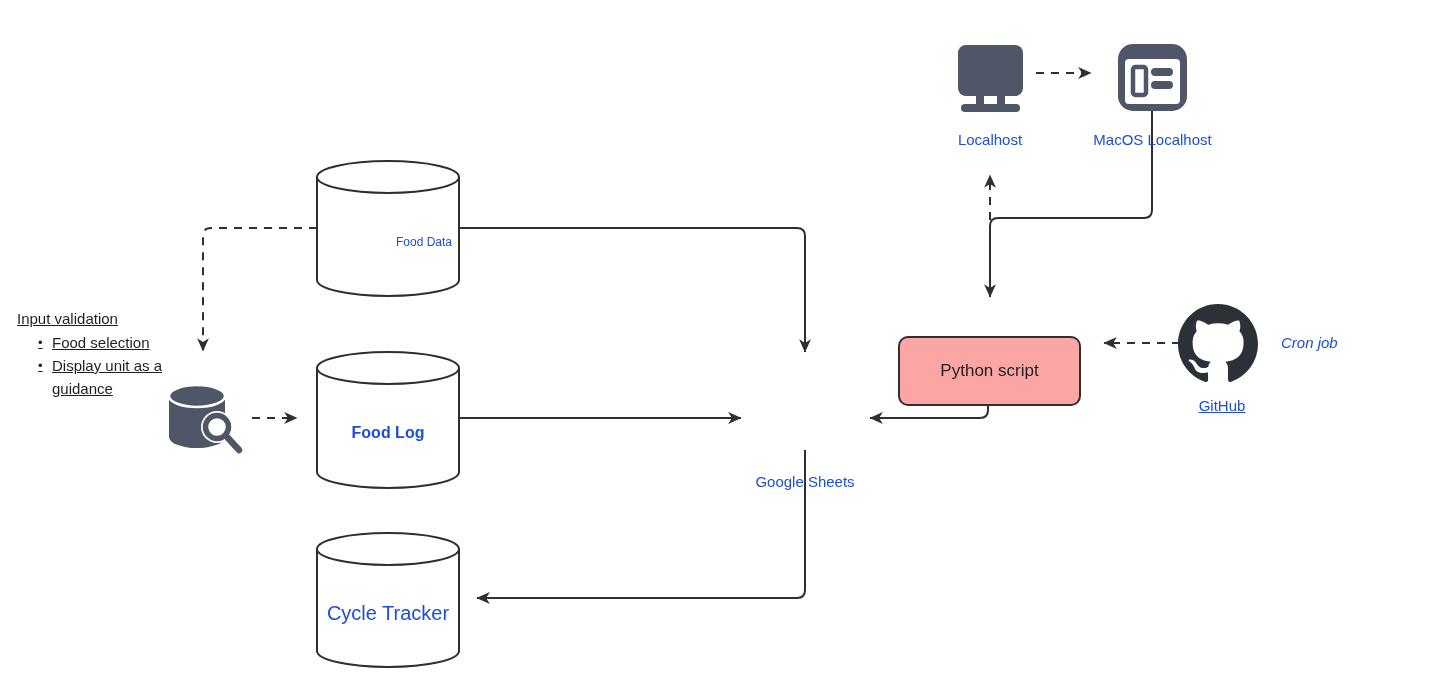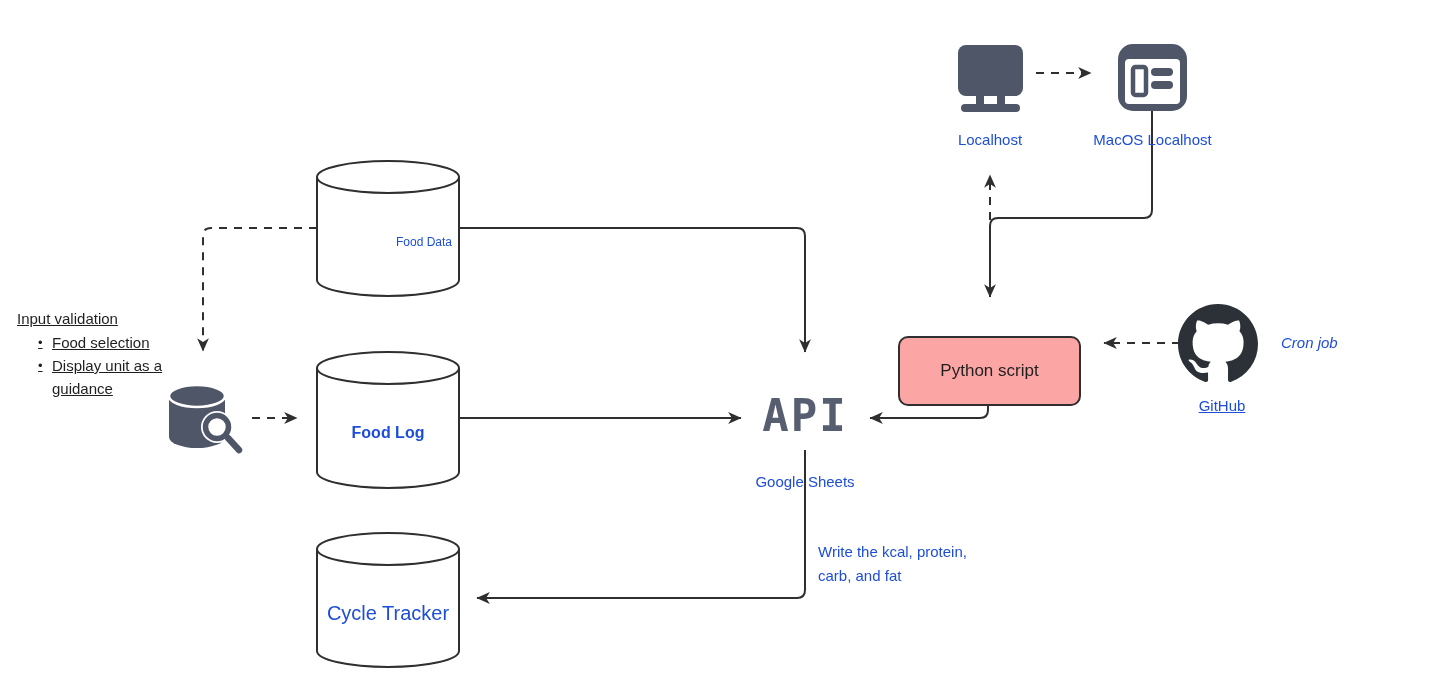--- a/index.html
+++ b/index.html
@@ -117,21 +117,20 @@
       <circle cx="217" cy="427" r="16" fill="#ffffff"></circle>
       <circle cx="217" cy="427" r="11.5" fill="#ffffff" stroke="#4e5668" stroke-width="5.5"></circle>
       <line x1="228" y1="438" x2="239" y2="450" stroke="#4e5668" stroke-width="6.5" stroke-linecap="round"></line>
     </g>
   </svg>
 
   <div class="lbl node-label" style="top:232px;font-size:12px;margin-left:36px;">Food Data</div>
   <div class="lbl node-label" style="top:423px;font-size:16px;font-weight:bold;">Food Log</div>
   <div class="lbl node-label" style="top:603px;font-size:20px;">Cycle Tracker</div>
 
-  <div class="api-text">API</div>
   <div class="lbl center" style="left:730px;top:472px;width:150px;">Google Sheets</div>
 
   <div class="python-box">
     <span>Python script</span>
   </div>
 
   <div class="lbl center" style="left:940px;top:130px;width:100px;">Localhost</div>
   <div class="lbl center" style="left:1075px;top:130px;width:155px;">MacOS Localhost</div>
   <div class="lbl center" style="left:1172px;top:396px;width:100px;text-decoration:underline;">GitHub</div>
   <div class="lbl" style="left:1281px;top:333px;font-style:italic;">Cron job</div>
@@ -141,15 +140,14 @@
     <div class="iv-row">
       <span class="iv-dot">•</span>
       <span class="iv-text">Food selection</span>
     </div>
     <div class="iv-row">
       <span class="iv-dot">•</span>
       <span class="iv-text">Display unit as a guidance</span>
     </div>
   </div>
 
-  <div class="lbl note write-note">Write the kcal, protein, carb, and fat</div>
 
 </div>
 
 </body></html>

